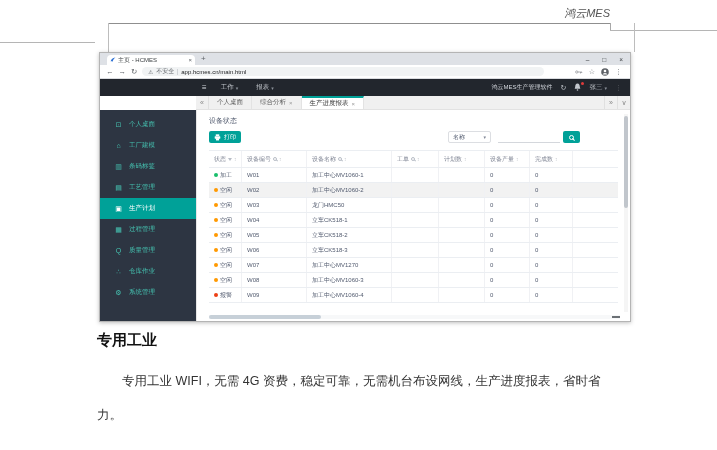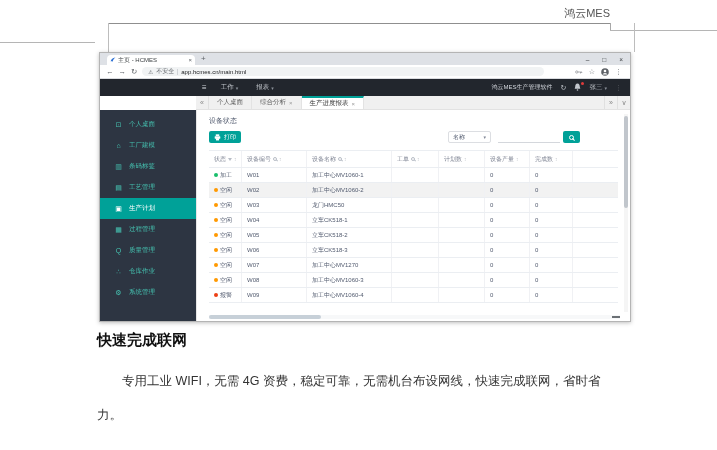--- a/index.html
+++ b/index.html
@@ -1,21 +1,21 @@
 <!DOCTYPE html>
 <html><head>
 <meta charset="utf-8">
 <style>
   * { margin:0; padding:0; box-sizing:border-box; }
   body { background:#ffffff; font-family:"Liberation Sans", sans-serif; }
   .page { position:relative; width:717px; height:450px; background:#fff; overflow:hidden; }
 
   
   .doc-header { position:absolute; top:6px; left:470px; width:140px; text-align:right;
-    font-size:11px; color:#555; }
+    font-size:11px; font-style:italic; color:#555; }
   .rule-main  { position:absolute; top:23px; left:108px; width:502px; height:1px; background:#8f8f8f; }
   .rule-step  { position:absolute; top:23px; left:610px; width:1px; height:8px; background:#a8a8a8; }
   .rule-right { position:absolute; top:30px; left:610px; width:107px; height:1px; background:#b5b5b5; }
   .rule-left  { position:absolute; top:42px; left:0; width:95px; height:1px; background:#b5b5b5; }
   .vl1 { position:absolute; top:23px; left:108px; width:1px; height:29px; background:#bdbdbd; }
   .vl2 { position:absolute; top:23px; left:634px; width:1px; height:29px; background:#bdbdbd; }
 
   
   .browser { position:absolute; left:99px; top:52px; width:532px; height:270px;
     background:#fff; border:1px solid #b4b4b4; box-shadow:0 1px 4px rgba(0,0,0,.25); }
@@ -445,16 +445,16 @@
           </div>
         <div class="hscroll">
             <div class="hthumb"></div>
             <div class="hend"></div>
           </div>
       </div>
 
     </div>
   </div>
 
-  <div class="section-heading">快速完成联网</div>
-  <p class="paragraph">专用工业 WIFI，无需 4G 资费，稳定可靠，无需机台布设网线，快速完成联网，省时省力。</p>
+  <div class="section-heading">专用工业</div>
+  <p class="paragraph">专用工业 WIFI，无需 4G 资费，稳定可靠，无需机台布设网线，生产进度报表，省时省力。</p>
 
 </div>
 
 </body></html>

